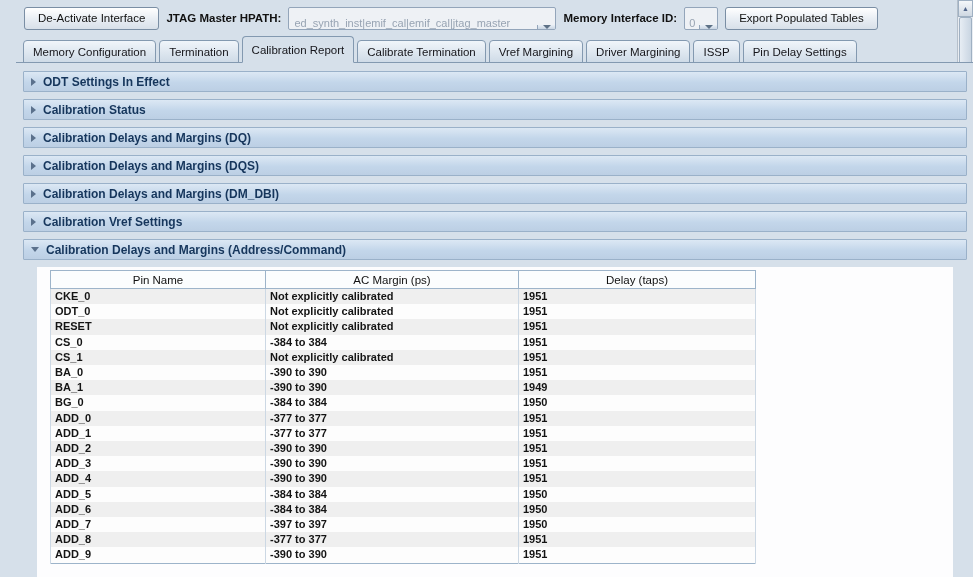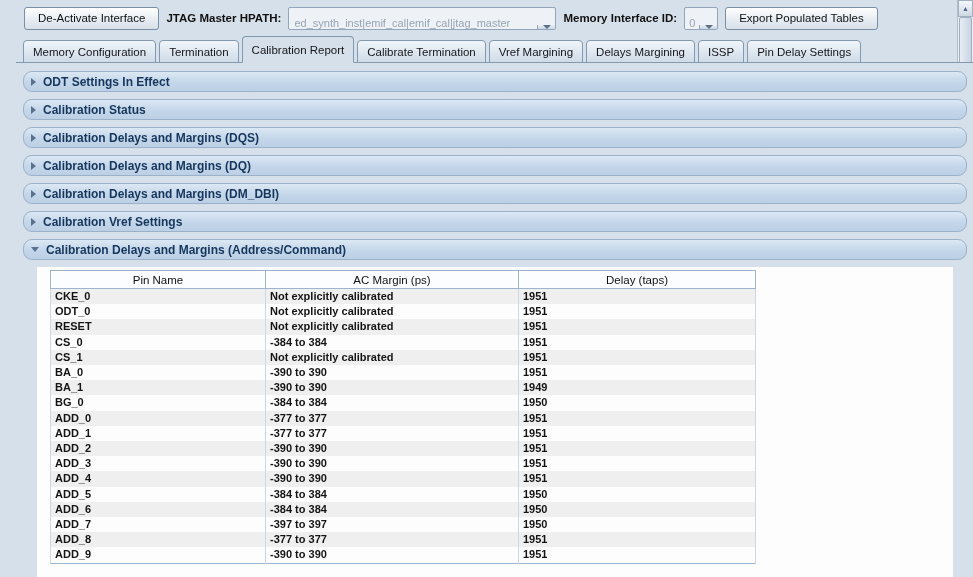--- a/index.html
+++ b/index.html
@@ -42,21 +42,21 @@
     border:1px solid #8399b0;border-bottom:1px solid #8399b0;border-radius:4px 4px 0 0;
   }
   .tab.selected{height:25px;background:var(--panel-background);border-bottom:1px solid var(--panel-background);position:relative;z-index:3;}
 
   
   .panel{flex:1;position:relative;z-index:1;border-top:1px solid #8399b0;background:var(--panel-background);
     padding:8px 6px 0 6px;display:flex;flex-direction:column;overflow:hidden;}
   .section{
     flex:0 0 19px;height:19px;margin:0 1px 7px 1px;display:flex;align-items:center;gap:7px;padding:0 7px;
     background:linear-gradient(#dce8f4,#c3d6ea 55%,#bccfe4);
-    border:1px solid #9ab1c9;border-radius:9px;
+    border:1px solid #9ab1c9;border-radius:1px;
   }
   .tri{width:0;height:0;display:block;}
   .tri.col{border-left:5px solid #5b718c;border-top:4px solid transparent;border-bottom:4px solid transparent;}
   .tri.exp{border-top:5px solid #5b718c;border-left:4px solid transparent;border-right:4px solid transparent;}
   .stitle{font-size:12px;font-weight:bold;color:var(--section-header-text);white-space:nowrap;}
   .scontent{flex:1;background:#fdfdfe;margin:0 15px;padding:3px 0 17px 13px;overflow:hidden;}
 
   
   table.report{border-collapse:collapse;table-layout:fixed;width:705px;border:1px solid #9db4ca;}
   .report th{
@@ -105,41 +105,41 @@
       </div>
       <button class="btn">Export Populated Tables</button>
     </div>
 
     <div class="tabrow">
         <div class="tab">Memory Configuration</div>
         <div class="tab">Termination</div>
         <div class="tab selected">Calibration Report</div>
         <div class="tab">Calibrate Termination</div>
         <div class="tab">Vref Margining</div>
-        <div class="tab">Delays Margining</div>
+        <div class="tab">Driver Margining</div>
         <div class="tab">ISSP</div>
         <div class="tab">Pin Delay Settings</div>
       </div>
 
     <div class="panel">
         <div class="section">
           <span class="tri col"></span>
           <span class="stitle">ODT Settings In Effect</span>
         </div>
         <div class="section">
           <span class="tri col"></span>
           <span class="stitle">Calibration Status</span>
         </div>
         <div class="section">
           <span class="tri col"></span>
+          <span class="stitle">Calibration Delays and Margins (DQ)</span>
+        </div>
+        <div class="section">
+          <span class="tri col"></span>
           <span class="stitle">Calibration Delays and Margins (DQS)</span>
-        </div>
-        <div class="section">
-          <span class="tri col"></span>
-          <span class="stitle">Calibration Delays and Margins (DQ)</span>
         </div>
         <div class="section">
           <span class="tri col"></span>
           <span class="stitle">Calibration Delays and Margins (DM_DBI)</span>
         </div>
         <div class="section">
           <span class="tri col"></span>
           <span class="stitle">Calibration Vref Settings</span>
         </div>
         <div class="section">

